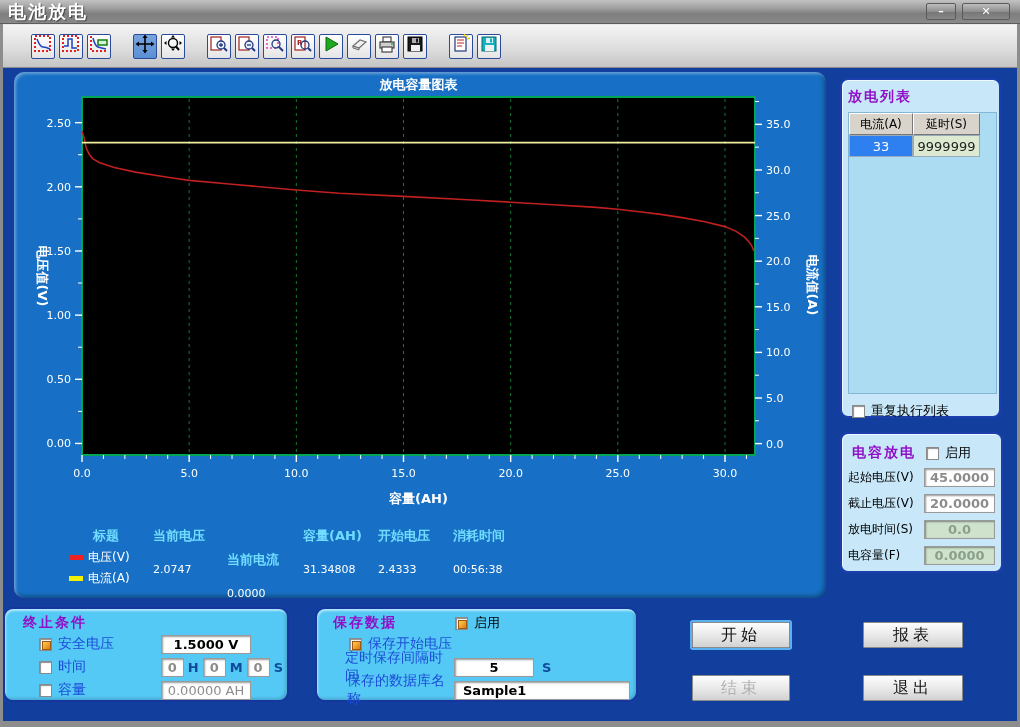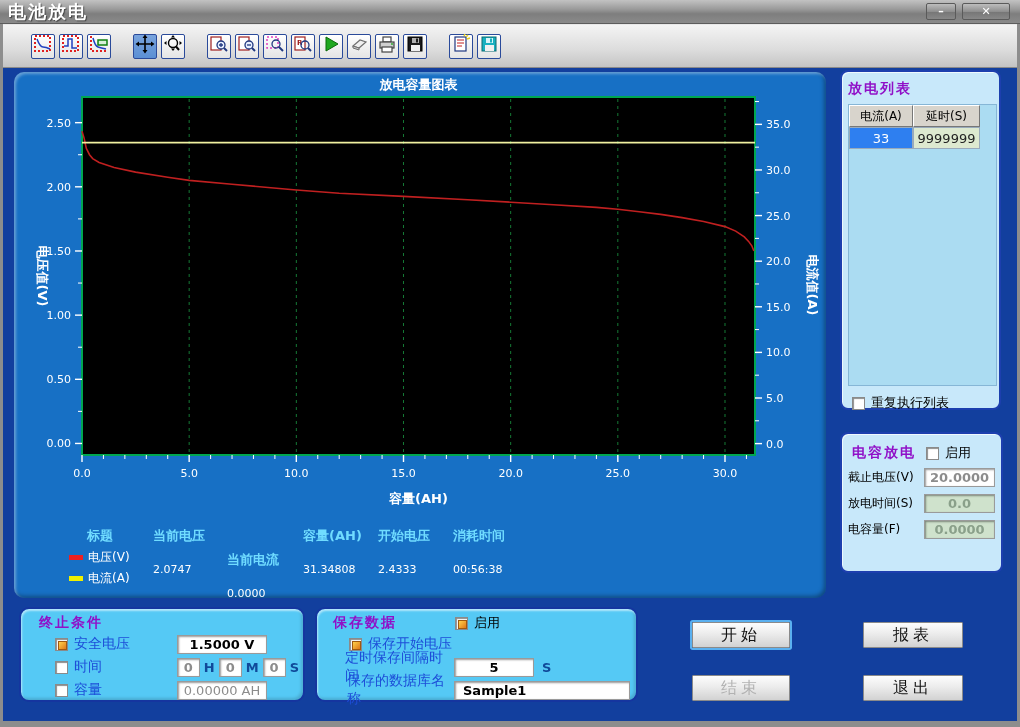--- a/index.html
+++ b/index.html
@@ -33,21 +33,21 @@
   .stat-col{position:absolute;width:120px;}
   .stat-h{color:#70dcff;font-size:13px;font-weight:bold;}
   .stat-v{color:#fff;font-size:11px;margin-top:18px;}
   .legend-item{display:flex;align-items:center;margin-top:4px;}
   .swatch{width:14px;height:5px;margin-right:5px;}
   .legend-label{color:#fff;font-size:12px;}
   
   .panel-light{position:absolute;background:#c8e8fa;border:2px solid #1d3fae;border-radius:8px;
     box-shadow:inset 1px 1px 0 rgba(255,255,255,.7);}
   .ptitle{color:#9010c8;font-size:14px;font-weight:bold;letter-spacing:2px;}
-  #list-panel{left:837px;top:2px;width:161px;height:340px;padding:8px 6px;}
+  #list-panel{left:837px;top:10px;width:161px;height:340px;padding:8px 6px;}
   #list-body{margin-top:6px;width:149px;height:282px;background:#abdcf2;border:1px solid #86b6d6;}
   .thead{display:flex;}
   .thcell{height:22px;background:#d8d4cc;border:1px solid;border-color:#fff #777 #777 #fff;
     font-size:12px;color:#000;display:flex;align-items:center;justify-content:center;}
   .trow{display:flex;}
   .tcell{height:22px;font-size:13px;display:flex;align-items:center;justify-content:center;border:1px solid #9ab;}
   .tcell.sel{background:#2e7ff0;color:#fff;}
   .tcell.green{background:#dde9d0;color:#222;}
   .c1{width:64px;} .c2{width:67px;}
   .cbrow{display:flex;align-items:center;margin-top:8px;}
@@ -60,21 +60,21 @@
   .cap-row{display:flex;align-items:center;height:26px;}
   .cap-label{font-size:12px;color:#000;width:74px;flex:none;}
   .field{background:#fff;border:1px solid #9a9a9a;box-shadow:inset 1px 1px 2px rgba(0,0,0,.4);
     height:19px;display:flex;align-items:center;justify-content:center;font-size:13px;font-weight:bold;}
   .field.disabled{background:#cfe2cc;color:#8aa08a;}
   .txt-gray{color:#8c8c8c;}
   .cap-field{width:78px;margin-left:2px;}
   
   .panel-bright{position:absolute;background:#55c9f5;border:2px solid #15359f;border-radius:10px;
     box-shadow:inset 1px 2px 2px rgba(255,255,255,.55), inset -2px -2px 3px rgba(0,0,0,.15);}
-  #stop-panel{left:16px;top:539px;width:286px;height:95px;padding:5px 0 0 18px;}
+  #stop-panel{left:0;top:539px;width:286px;height:95px;padding:5px 0 0 18px;}
   .srow{display:flex;align-items:center;height:22px;margin-top:1px;}
   .srow .cb{margin-left:16px;}
   .slabel{font-size:14px;color:#1d4ed8;margin-left:6px;}
   #save-panel{left:312px;top:539px;width:323px;height:95px;padding:5px 0 0 16px;}
   .hms{width:23px;margin-right:0;}
   .unit{font-size:13px;color:#104a9a;font-weight:bold;margin:0 4px;}
   .unit2{font-size:13px;color:#104a9a;font-weight:bold;margin-left:8px;}
   
   .push{position:absolute;width:98px;height:26px;border:1px solid #8a8a8a;border-radius:1px;
     background:linear-gradient(#fdfdfd,#ececec 45%,#d2d2d2);font-size:16px;color:#111;
@@ -298,21 +298,21 @@
           <text x="752" y="101.96815286624204" fill="#ffffff" font-size="11" text-anchor="start">30.0</text>
           <line x1="741" y1="52.36305732484077" x2="748" y2="52.36305732484077" stroke="#ffffff" stroke-width="1.4"></line>
           <text x="752" y="56.36305732484077" fill="#ffffff" font-size="11" text-anchor="start">35.0</text>
           <text x="404.5" y="17" fill="#ffffff" font-size="13" font-weight="bold" text-anchor="middle">放电容量图表</text>
           <text x="404.5" y="431" fill="#ffffff" font-size="13" font-weight="bold" text-anchor="middle">容量(AH)</text>
           <text x="24" y="204" fill="#ffffff" font-size="13" font-weight="bold" text-anchor="middle" transform="rotate(90 24 204)">电压值(V)</text>
           <text x="794" y="213" fill="#ffffff" font-size="13" font-weight="bold" text-anchor="middle" transform="rotate(90 794 213)">电流值(A)</text>
         </svg>
 
       <div class="stat-col" style="left:55px;top:455px;">
-        <div class="stat-h" style="margin-left:18px;">标题</div>
+        <div class="stat-h" style="margin-left:24px;">标题</div>
         <div class="legend-item" style="">
           <span class="swatch" style="background: rgb(238, 32, 32);"></span>
           <span class="legend-label">电压(V)</span>
         </div>
         <div class="legend-item">
           <span class="swatch" style="background: rgb(240, 240, 0);"></span>
           <span class="legend-label">电流(A)</span>
         </div>
       </div>
       <div class="stat-col" style="left:139px;top:455px;">
@@ -357,20 +357,24 @@
       </div>
     </div>
 
     <div class="panel-light" id="cap-panel">
       <div style="display:flex;align-items:center;margin:4px 0 2px 4px;">
         <span class="ptitle">电容放电</span>
         <span class="cb" style="margin-left:10px;"></span>
         <span class="cblabel">启用</span>
       </div>
       <div class="cap-row">
+        <span class="cap-label">起始电压(V)</span>
+        <span class="field cap-field txt-gray">45.0000</span>
+      </div>
+      <div class="cap-row">
         <span class="cap-label">截止电压(V)</span>
         <span class="field cap-field txt-gray">20.0000</span>
       </div>
       <div class="cap-row">
         <span class="cap-label">放电时间(S)</span>
         <span class="field cap-field disabled">0.0</span>
       </div>
       <div class="cap-row">
         <span class="cap-label">电容量(F)</span>
         <span class="field cap-field disabled">0.0000</span>

